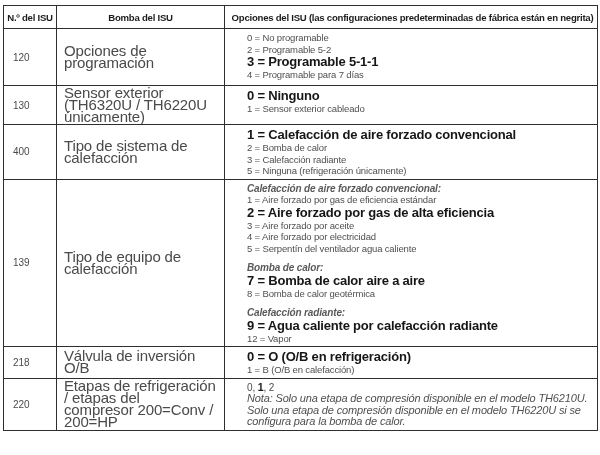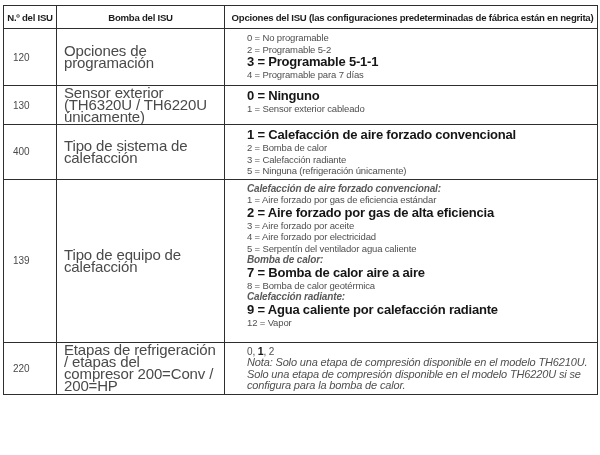--- a/index.html
+++ b/index.html
@@ -84,21 +84,21 @@
     color: #5a5a5a;
     line-height: 11.5px;
     font-weight: bold;
   }
   .line.note {
     font-size: 11px;
     font-style: italic;
     color: #4f4f4f;
     line-height: 11.5px;
   }
-  .line.gap { margin-top: 0; }
+  .line.gap { margin-top: 8px; }
   .seg { font-size: 10px; color: #4f4f4f; }
   .seg-bold { font-size: 10.5px; font-weight: bold; color: #161616; }
 
   
   tr.r-120 { height: 57px; }
   tr.r-125 { height: 33px; }
   tr.r-130 { height: 33px; }
   tr.r-200 { height: 54px; }
   tr.r-205 { height: 163px; }
   tr.r-218 { height: 30px; }
@@ -162,20 +162,28 @@
             <div class="line normal">4 = Aire forzado por electricidad</div>
             <div class="line normal">5 = Serpentín del ventilador agua caliente</div>
             <div class="line group gap">Bomba de calor:</div>
             <div class="line bold">7 = Bomba de calor aire a aire</div>
             <div class="line normal">8 = Bomba de calor geotérmica</div>
             <div class="line group gap">Calefacción radiante:</div>
             <div class="line bold">9 = Agua caliente por calefacción radiante</div>
             <div class="line normal">12 = Vapor</div>
           </td>
         </tr>
+        <tr class="r-218">
+          <td class="c-num">218</td>
+          <td class="c-name">Válvula de inversión O/B</td>
+          <td class="c-opts">
+            <div class="line bold">0 = O (O/B en refrigeración)</div>
+            <div class="line normal">1 = B (O/B en calefacción)</div>
+          </td>
+        </tr>
         <tr class="r-220">
           <td class="c-num">220</td>
           <td class="c-name">Etapas de refrigeración / etapas del
 compresor 200=Conv / 200=HP</td>
           <td class="c-opts">
             <div class="line normal"><span class="seg">0, </span><span class="seg-bold">1</span><span class="seg">, 2</span></div>
             <div class="line note">Nota: Solo una etapa de compresión disponible en el modelo TH6210U. Solo una etapa de compresión disponible en el modelo TH6220U si se configura para la bomba de calor.</div>
           </td>
         </tr>
       </tbody>

